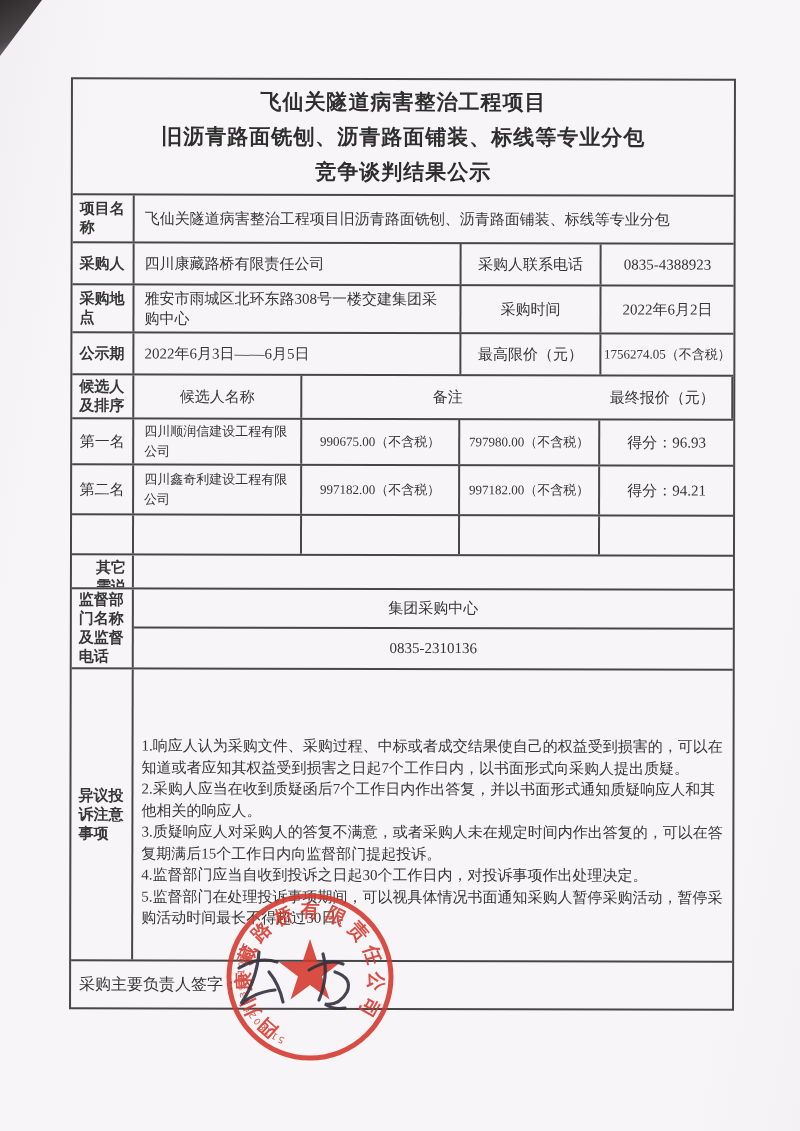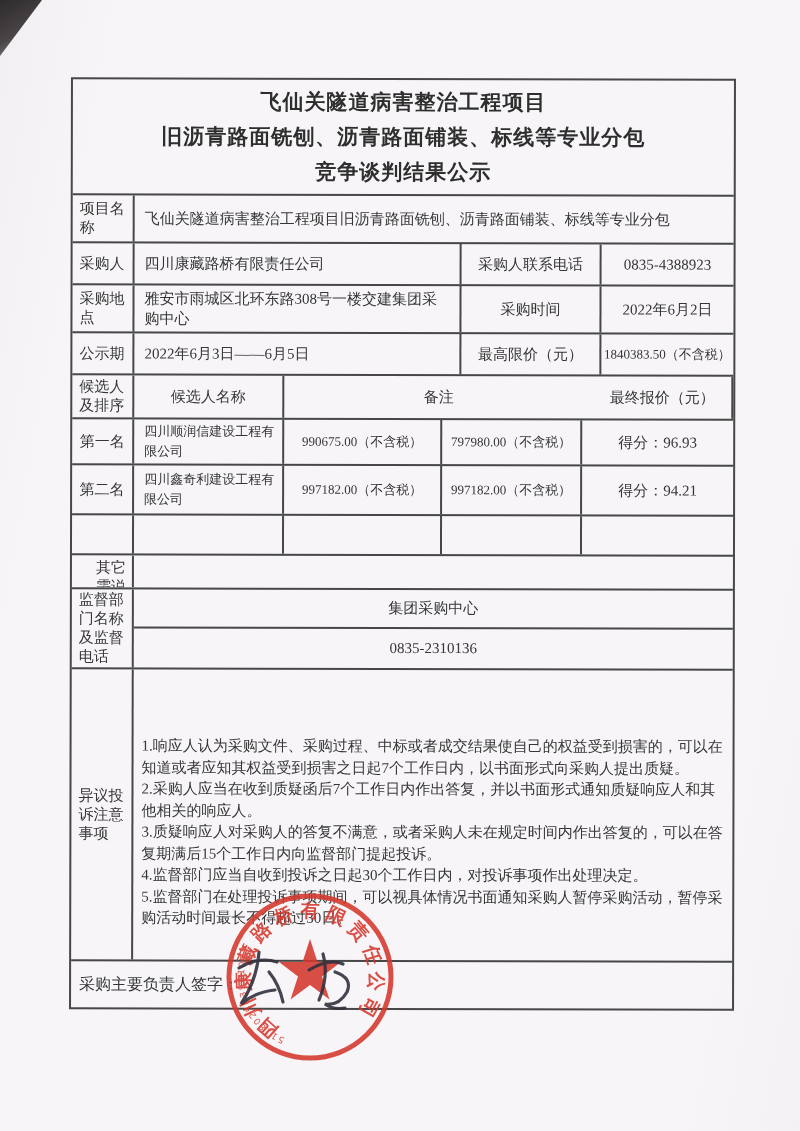--- a/index.html
+++ b/index.html
@@ -23,27 +23,27 @@
     border:2px solid #474747;
     box-sizing:border-box;
     background:transparent;
     transform:rotate(0.12deg);
   }
   .row{display:flex;box-sizing:border-box;border-bottom:2px solid #474747;}
   .row:last-child{border-bottom:none;}
   .cell{box-sizing:border-box;border-right:2px solid #474747;display:flex;align-items:center;}
   .cell.last{border-right:none;}
   .c1{width:62px;}
-  .c2{width:150px;}
+  .c2{width:168px;}
   .c3{width:158px;}
   .c4{width:140px;}
   .c5{flex:1;}
   .c23{width:327px;}
   .rest{flex:1;}
-  .label{padding:3px 5px 3px 7px;font-size:15px;line-height:19px;}
+  .label{padding:3px 5px 3px 7px;font-size:15px;line-height:19px;font-weight:bold;}
   .left{padding-left:10px;padding-right:8px;font-size:15px;line-height:20px;}
   .center{justify-content:center;text-align:center;font-size:15px;}
   .small{font-size:13px;}
   
   .title-row{height:116px;align-items:center;justify-content:center;}
   .title-box{width:100%;text-align:center;font-family:"DejaVu Sans","Liberation Sans",sans-serif;font-weight:700;font-size:21px;line-height:35px;color:#2e2e2e;letter-spacing:1px;}
   .h48{height:48px;}
   .h42{height:42px;}
   .h44{height:44px;}
   .h46{height:46px;}
@@ -96,21 +96,21 @@
       <div class="cell c1 label">采购地点</div>
       <div class="cell c23 left">雅安市雨城区北环东路308号一楼交建集团采购中心</div>
       <div class="cell c4 center">采购时间</div>
       <div class="cell c5 center last">2022年6月2日</div>
     </div>
 
     <div class="row h42">
       <div class="cell c1 label">公示期</div>
       <div class="cell c23 left">2022年6月3日——6月5日</div>
       <div class="cell c4 center">最高限价（元）</div>
-      <div class="cell c5 center small last">1840383.50（不含税）</div>
+      <div class="cell c5 center small last">1756274.05（不含税）</div>
     </div>
 
     <div class="row h44">
       <div class="cell c1 label">候选人及排序</div>
       <div class="cell c2 center">候选人名称</div>
       <div class="cell c5 center last">备注</div>
       <div class="cell c4 center">最终报价（元）</div>
     </div>
 
     <div class="row h46">

